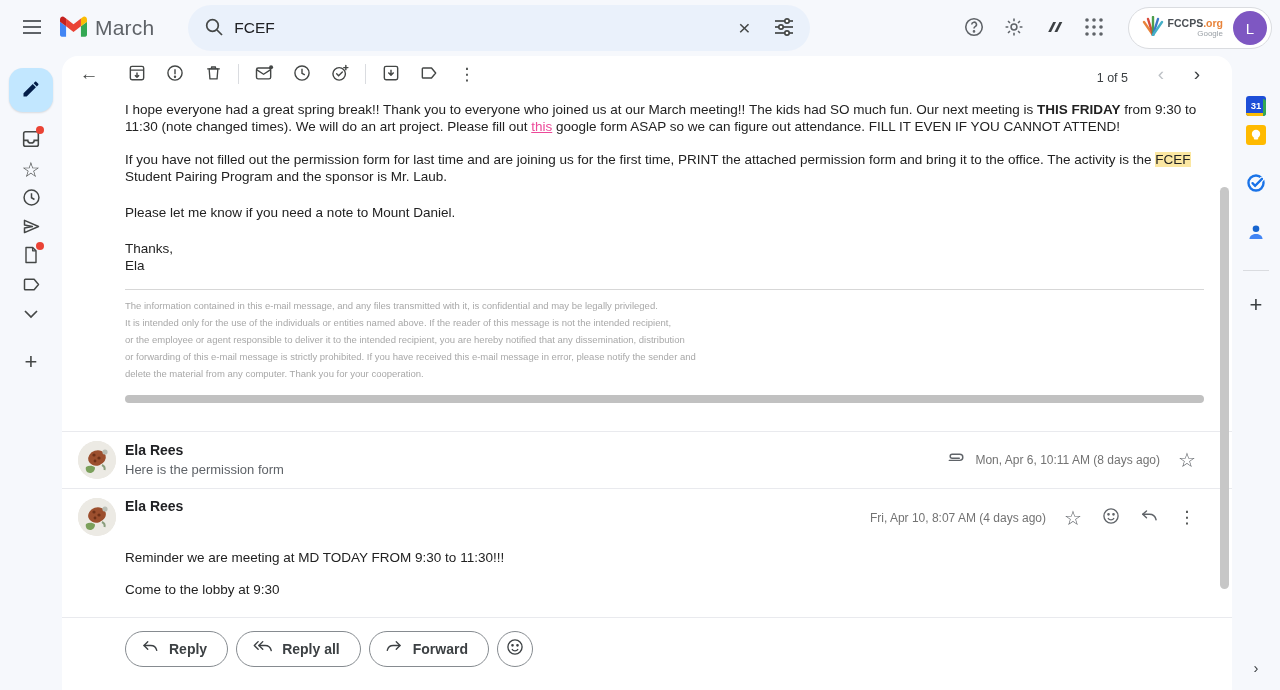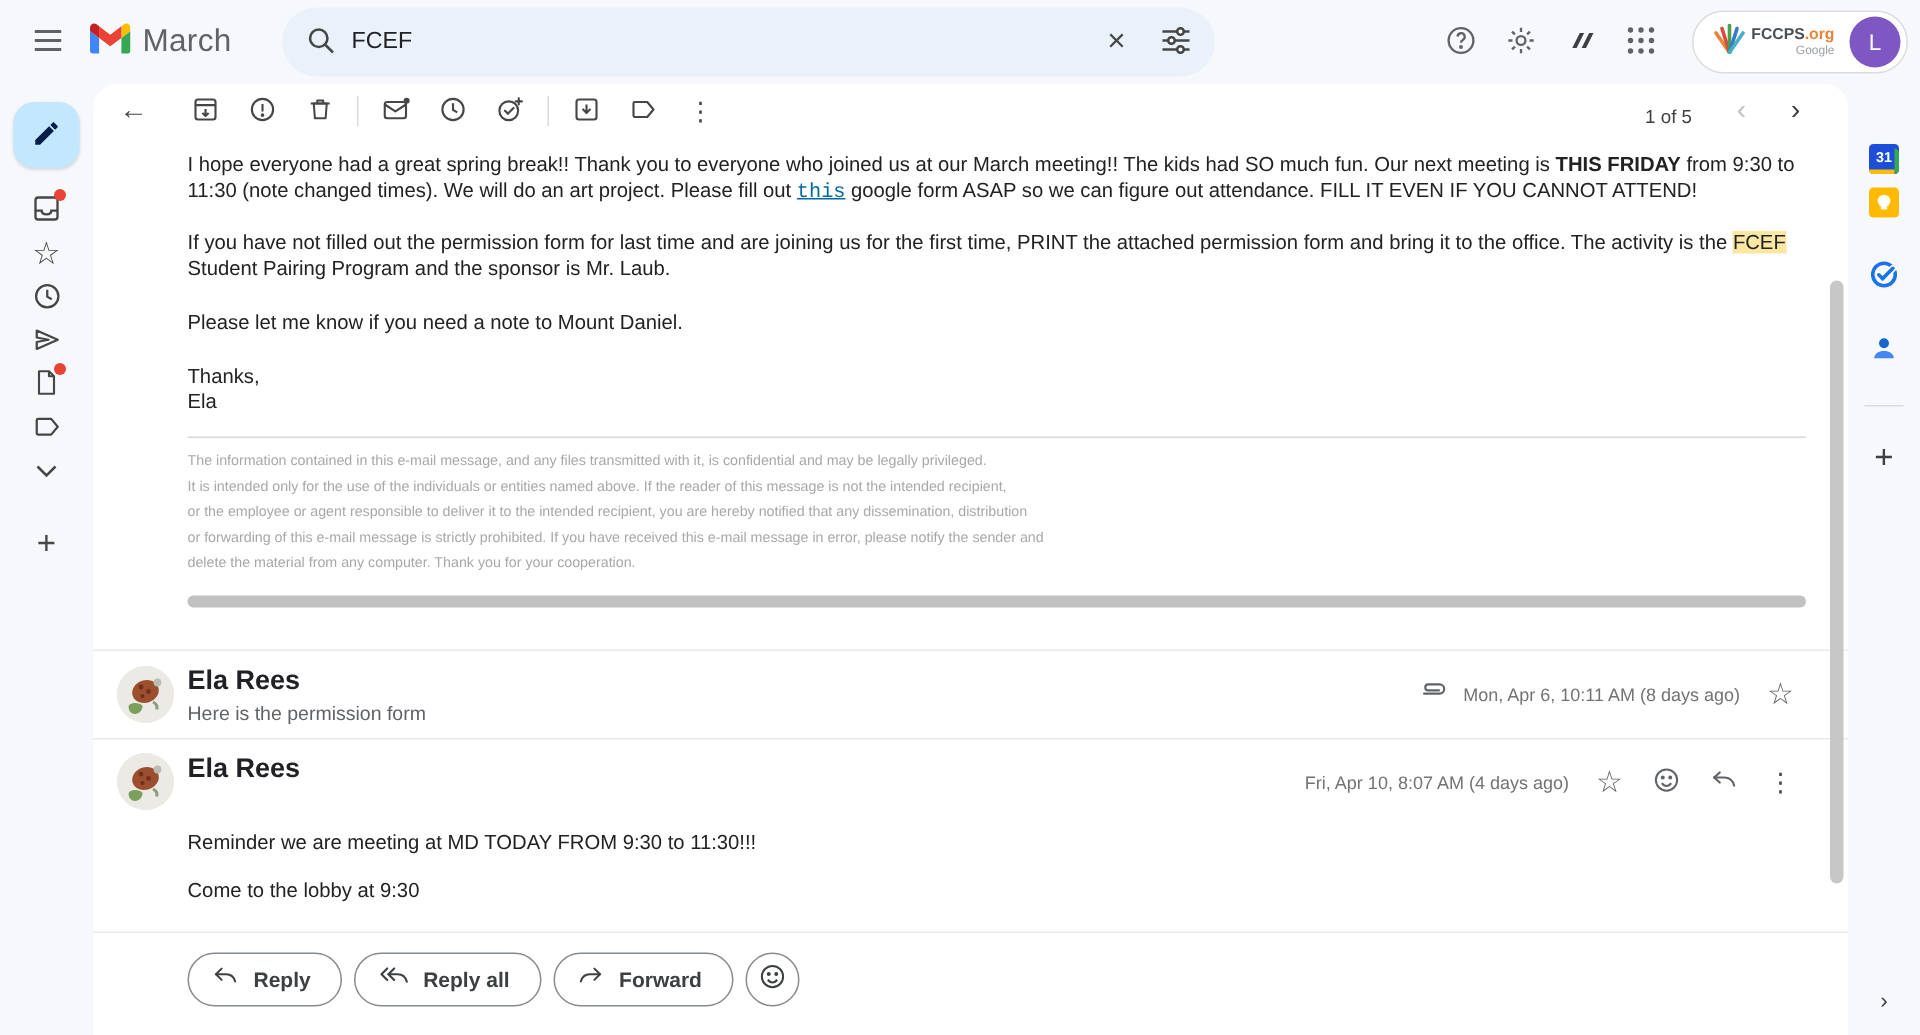--- a/index.html
+++ b/index.html
@@ -46,31 +46,31 @@
   .pagination { font-size:12.5px; color:#3c4043; margin-right:14px; }
   .pag-chev { font-size:19px; width:34px; text-align:center; background:none; border:none; cursor:pointer; color:#3c4043; }
   .pag-chev.disabled { color:#bdc1c6; }
 
   
   .msg-open { padding:10px 28px 0 63px; font-size:13.5px; line-height:16.5px; color:#222; }
   .msg-open p.p1 { margin-top:0; }
   .msg-open p.p2 { margin-top:17px; }
   .msg-open p.p3 { margin-top:20px; }
   .msg-open p.signoff { margin-top:18px; line-height:17px; }
-  .msg-open a.link { color:#0369a1; text-decoration:underline; cursor:pointer;font-family:Liberation Mono, monospace; }
+  .msg-open a.link { color:#ec4899; text-decoration:underline; cursor:pointer; }
   .hl { background:#fbe7a2; }
   .body-hr { border:none; border-top:1px solid #d7d7d7; margin-top:15px; }
   .disclaimer { margin-top:7px; font-size:9.5px; line-height:17px; color:#a8a8a8; }
   .hscroll { margin-top:13px; height:8px; border-radius:4px; background:#c1c1c1; margin-bottom:28px; cursor:pointer; }
 
   
   .msg-row { border-top:1px solid #e9eaee; padding:9px 28px 9px 16px; display:flex; align-items:center; }
   .msg-avatar { width:38px; height:38px; border-radius:50%; background:#e9e6e0; flex:0 0 auto; display:flex; align-items:center; justify-content:center; overflow:hidden; }
   .msg-head-text { margin-left:9px; }
-  .sender { font-size:18px; font-weight:bold; color:#202124; }
+  .sender { font-size:14px; font-weight:bold; color:#202124; }
   .snippet { font-size:13px; color:#5f6368; margin-top:4px; }
   .recipients { font-size:12.5px; color:#5f6368; margin-top:3px; }
   .caret { font-size:9px; color:#5f6368; margin-left:4px; }
   .row-meta { margin-left:auto; display:flex; align-items:center; gap:4px; }
   .meta-date { font-size:12px; color:#737373; white-space:nowrap; margin:0 6px; }
   .star-glyph { font-size:20px; color:#5f6368; line-height:1; }
   .meta-btn { background:none; border:none; width:34px; height:32px; display:flex; align-items:center; justify-content:center; color:#5f6368; cursor:pointer; }
   .more-glyph { font-size:17px; color:#444746; }
 
   .msg2 { border-bottom:0; align-items:flex-start; padding-bottom:0; }

